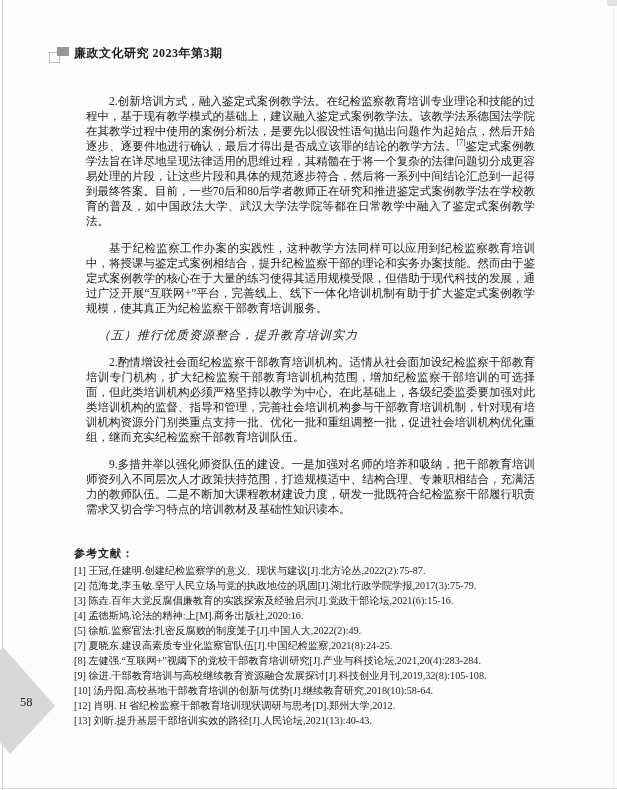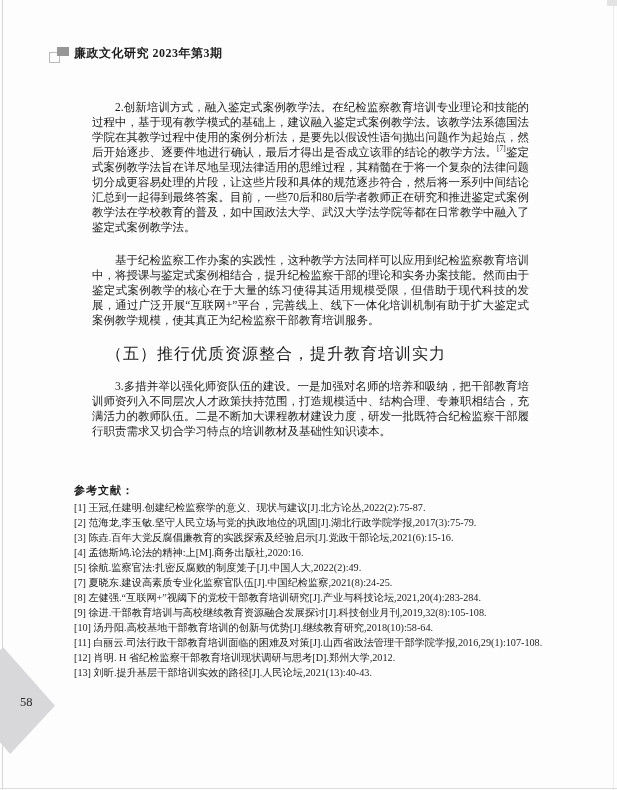--- a/index.html
+++ b/index.html
@@ -28,32 +28,33 @@
 
   
   .content {
     position: absolute;
     left: 74px; top: 82px;
     width: 473px;
     font-size: 11.5px;
     line-height: 15px;
     text-align: justify;
   }
-  .para { text-indent: 2em; margin: 18px; }
+  .para { text-indent: 2em; margin: 12px; }
   .para sup { font-size: 7.5px; vertical-align: super; line-height: 0; }
   .section-heading {
+    font-style: italic;
     font-weight: normal;
-    font-size: 16px;
+    font-size: 12px;
     line-height: 15px;
     text-indent: 2em;
     letter-spacing: 1px;
   }
 
   
-  .references { margin-top: 44px; }
+  .references { margin-top: 29px; }
   .ref-heading { font-weight: bold; font-size: 11px; line-height: 15px; margin-bottom: 2px; letter-spacing: 1px; }
   .ref-list { font-size: 10.2px; line-height: 15px; }
   .ref-item { margin: 0; text-align: left; }
 
   
   .page-tab {
     position: absolute;
     left: 0; top: 647px;
     width: 55px; height: 107px;
     background: #d8d8db;
@@ -86,22 +87,23 @@
   </header>
 
   <main class="content">
     <p class="para"><span>2.创新培训方式，融入鉴定式案例教学法。在纪检监察教育培训专业理论和技能的过程中，基于现有教学模式的基础上，建议融入鉴定式案例教学法。该教学法系德国法学院在其教学过程中使用的案例分析法，是要先以假设性语句抛出问题作为起始点，然后开始逐步、逐要件地进行确认，最后才得出是否成立该罪的结论的教学方法。</span><sup>[7]</sup><span>鉴定式案例教学法旨在详尽地呈现法律适用的思维过程，其精髓在于将一个复杂的法律问题切分成更容易处理的片段，让这些片段和具体的规范逐步符合，然后将一系列中间结论汇总到一起得到最终答案。目前，一些70后和80后学者教师正在研究和推进鉴定式案例教学法在学校教育的普及，如中国政法大学、武汉大学法学院等都在日常教学中融入了鉴定式案例教学法。</span></p>
 
     <p class="para">基于纪检监察工作办案的实践性，这种教学方法同样可以应用到纪检监察教育培训中，将授课与鉴定式案例相结合，提升纪检监察干部的理论和实务办案技能。然而由于鉴定式案例教学的核心在于大量的练习使得其适用规模受限，但借助于现代科技的发展，通过广泛开展“互联网+”平台，完善线上、线下一体化培训机制有助于扩大鉴定式案例教学规模，使其真正为纪检监察干部教育培训服务。</p>
 
     <h3 class="section-heading">（五）推行优质资源整合，提升教育培训实力</h3>
 
 
+    <p class="para">2.酌情增设社会面纪检监察干部教育培训机构。适情从社会面加设纪检监察干部教育培训专门机构，扩大纪检监察干部教育培训机构范围，增加纪检监察干部培训的可选择面，但此类培训机构必须严格坚持以教学为中心。在此基础上，各级纪委监委要加强对此类培训机构的监督、指导和管理，完善社会培训机构参与干部教育培训机制，针对现有培训机构资源分门别类重点支持一批、优化一批和重组调整一批，促进社会培训机构优化重组，继而充实纪检监察干部教育培训队伍。</p>
 
-    <p class="para">3.多措并举以强化师资队伍的建设。一是加强对名师的培养和吸纳，把干部教育培训师资列入不同层次人才政策扶持范围，打造规模适中、结构合理、专兼职相结合，充满活力的教师队伍。二是不断加大课程教材建设力度，研发一批既符合纪检监察干部履行职责需求又切合学习特点的培训教材及基础性知识读本。</p>
+    <p class="para">9.多措并举以强化师资队伍的建设。一是加强对名师的培养和吸纳，把干部教育培训师资列入不同层次人才政策扶持范围，打造规模适中、结构合理、专兼职相结合，充满活力的教师队伍。二是不断加大课程教材建设力度，研发一批既符合纪检监察干部履行职责需求又切合学习特点的培训教材及基础性知识读本。</p>
 
     <section class="references">
       <h4 class="ref-heading">参考文献：</h4>
       <div class="ref-list">
 
           <p class="ref-item">[1] 王冠,任建明.创建纪检监察学的意义、现状与建议[J].北方论丛,2022(2):75-87.</p>
 
           <p class="ref-item">[2] 范海龙,李玉敏.坚守人民立场与党的执政地位的巩固[J].湖北行政学院学报,2017(3):75-79.</p>
 
           <p class="ref-item">[3] 陈垚.百年大党反腐倡廉教育的实践探索及经验启示[J].党政干部论坛,2021(6):15-16.</p>
@@ -112,21 +114,20 @@
 
 
           <p class="ref-item">[7] 夏晓东.建设高素质专业化监察官队伍[J].中国纪检监察,2021(8):24-25.</p>
 
           <p class="ref-item">[8] 左健强.“互联网+”视阈下的党校干部教育培训研究[J].产业与科技论坛,2021,20(4):283-284.</p>
 
           <p class="ref-item">[9] 徐进.干部教育培训与高校继续教育资源融合发展探讨[J].科技创业月刊,2019,32(8):105-108.</p>
 
           <p class="ref-item">[10] 汤丹阳.高校基地干部教育培训的创新与优势[J].继续教育研究,2018(10):58-64.</p>
 
-          <p class="ref-item">[11] 白丽云.司法行政干部教育培训面临的困难及对策[J].山西省政法管理干部学院学报,2016,29(1):107-108.</p>
 
           <p class="ref-item">[12] 肖明. H 省纪检监察干部教育培训现状调研与思考[D].郑州大学,2012.</p>
 
           <p class="ref-item">[13] 刘昕.提升基层干部培训实效的路径[J].人民论坛,2021(13):40-43.</p>
 
         </div>
     </section>
   </main>
 
   <div class="page-tab">

